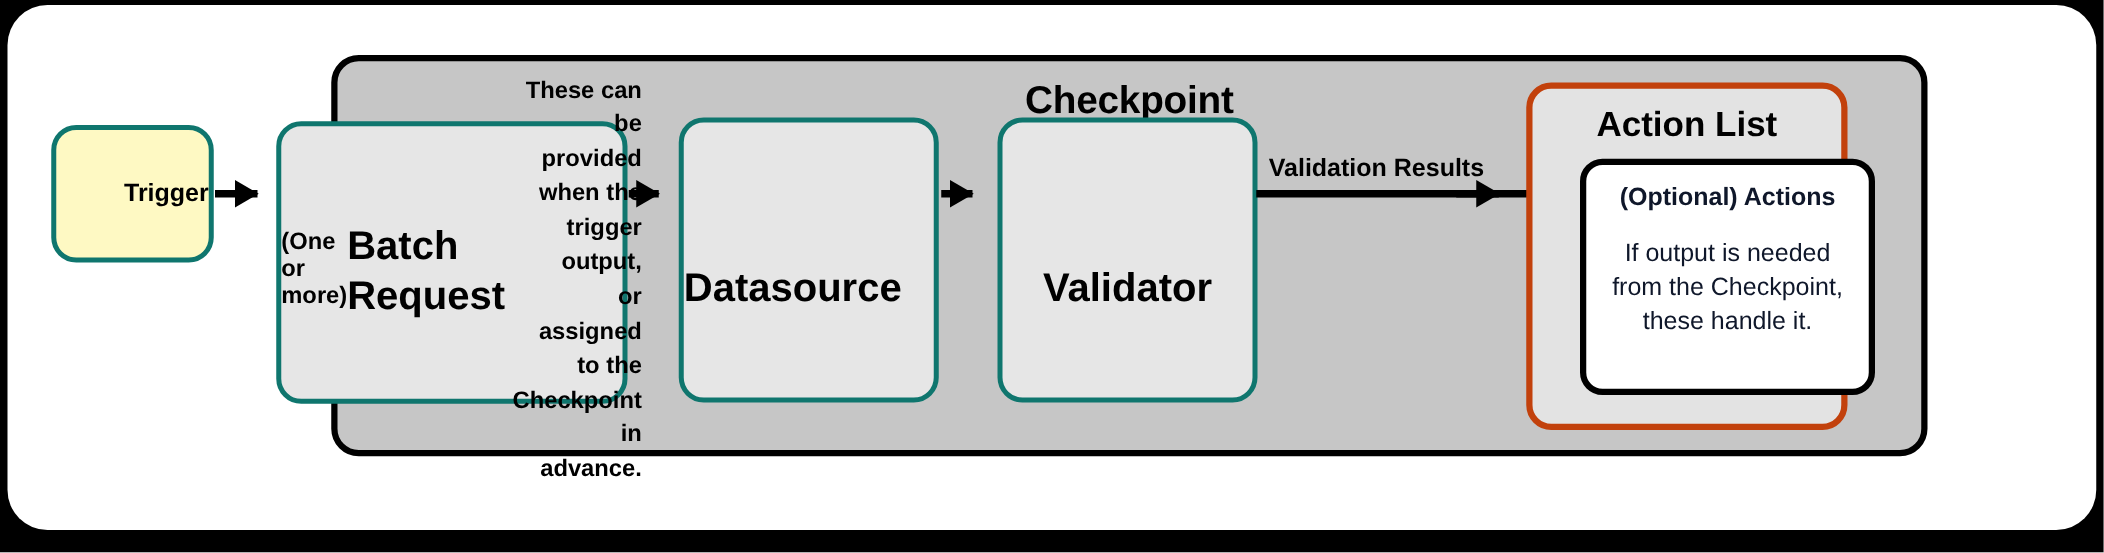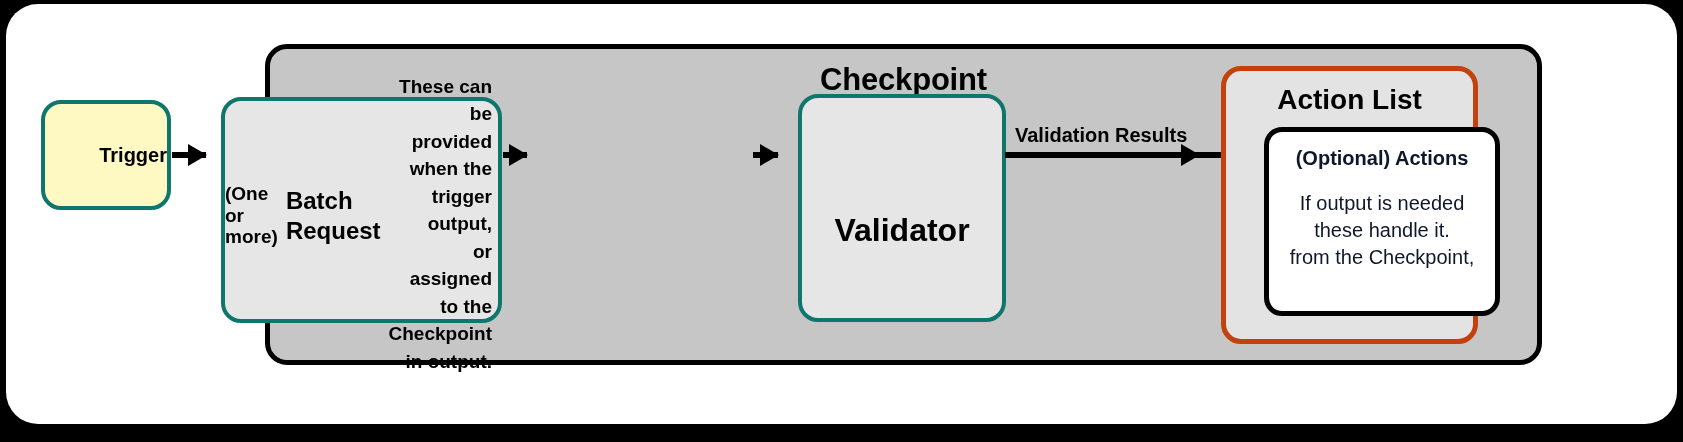--- a/index.html
+++ b/index.html
@@ -90,21 +90,21 @@
     height: 226px;
     background: #e6e6e6;
     padding-top: 11px;
   }
   .batch-sub {
     font-size: 19px;
     font-weight: bold;
     line-height: 1.15;
   }
   .batch-title {
-    font-size: 24px;
+    font-size: 32px;
     font-weight: bold;
     line-height: 1.25;
     margin-top: 1px;
   }
   .batch-body {
     font-size: 19px;
     font-weight: bold;
     line-height: 1.45;
     text-align: right;
     margin-top: 17px;
@@ -240,44 +240,47 @@
 
     <div class="arrow arrow-trigger-batch"></div>
 
     <div class="node node-batch">
       <div class="batch-sub">(One or more)</div>
       <div class="batch-title">Batch Request</div>
       <div class="batch-body">
         <div>These can be provided</div>
         <div>when the trigger output,</div>
         <div>or assigned to the</div>
-        <div>Checkpoint in output.</div>
+        <div>Checkpoint in advance.</div>
       </div>
     </div>
 
     <div class="arrow arrow-batch-ds"></div>
 
+    <div class="node node-datasource">
+      <div class="node-title">Datasource</div>
+    </div>
 
     <div class="arrow arrow-ds-val"></div>
 
     <div class="node node-validator">
       <div class="node-title">Validator</div>
     </div>
 
     <div class="arrow arrow-val-al"></div>
     <div class="arrow-label">Validation Results</div>
 
     <div class="arrow arrow-al-inner"></div>
 
     <div class="action-list">
       <div class="action-list-title">Action List</div>
       <div class="actions-box">
         <div class="actions-sub">(Optional) Actions</div>
         <div class="actions-body">
           <div>If output is needed</div>
+          <div>from the Checkpoint,</div>
           <div>these handle it.</div>
-          <div>from the Checkpoint,</div>
         </div>
       </div>
     </div>
 
   </div>
 </div>
 
 </body></html>

